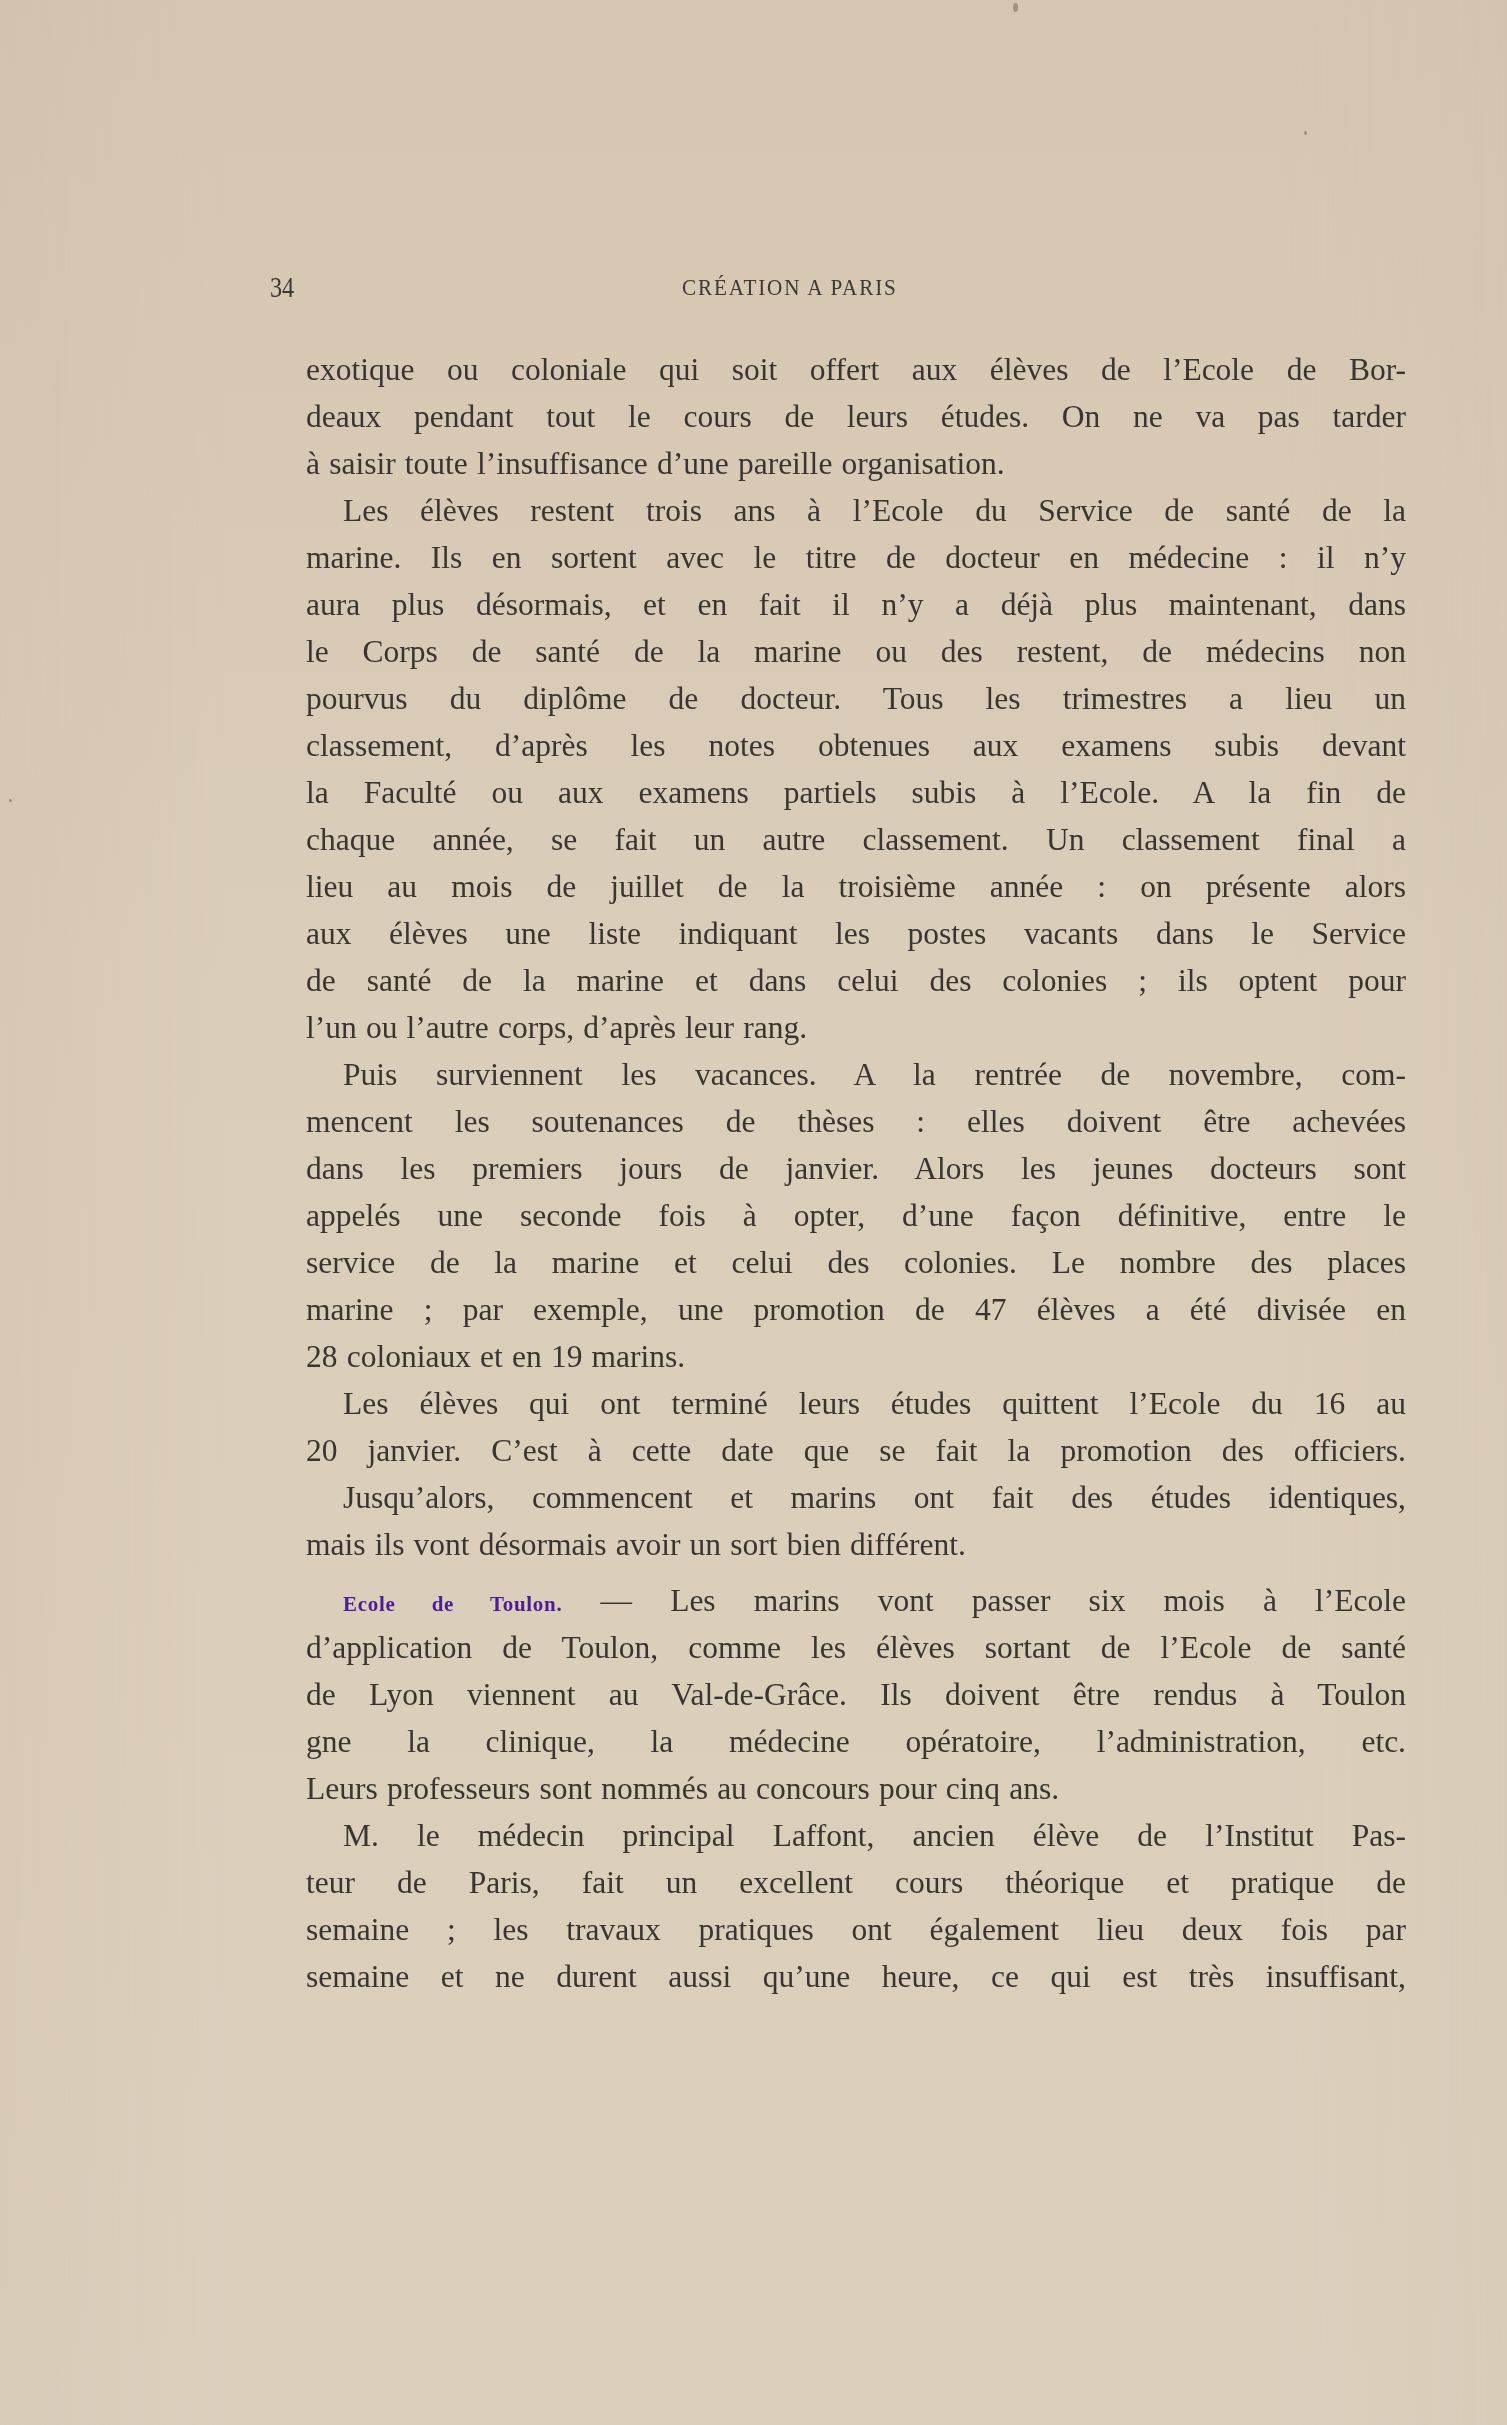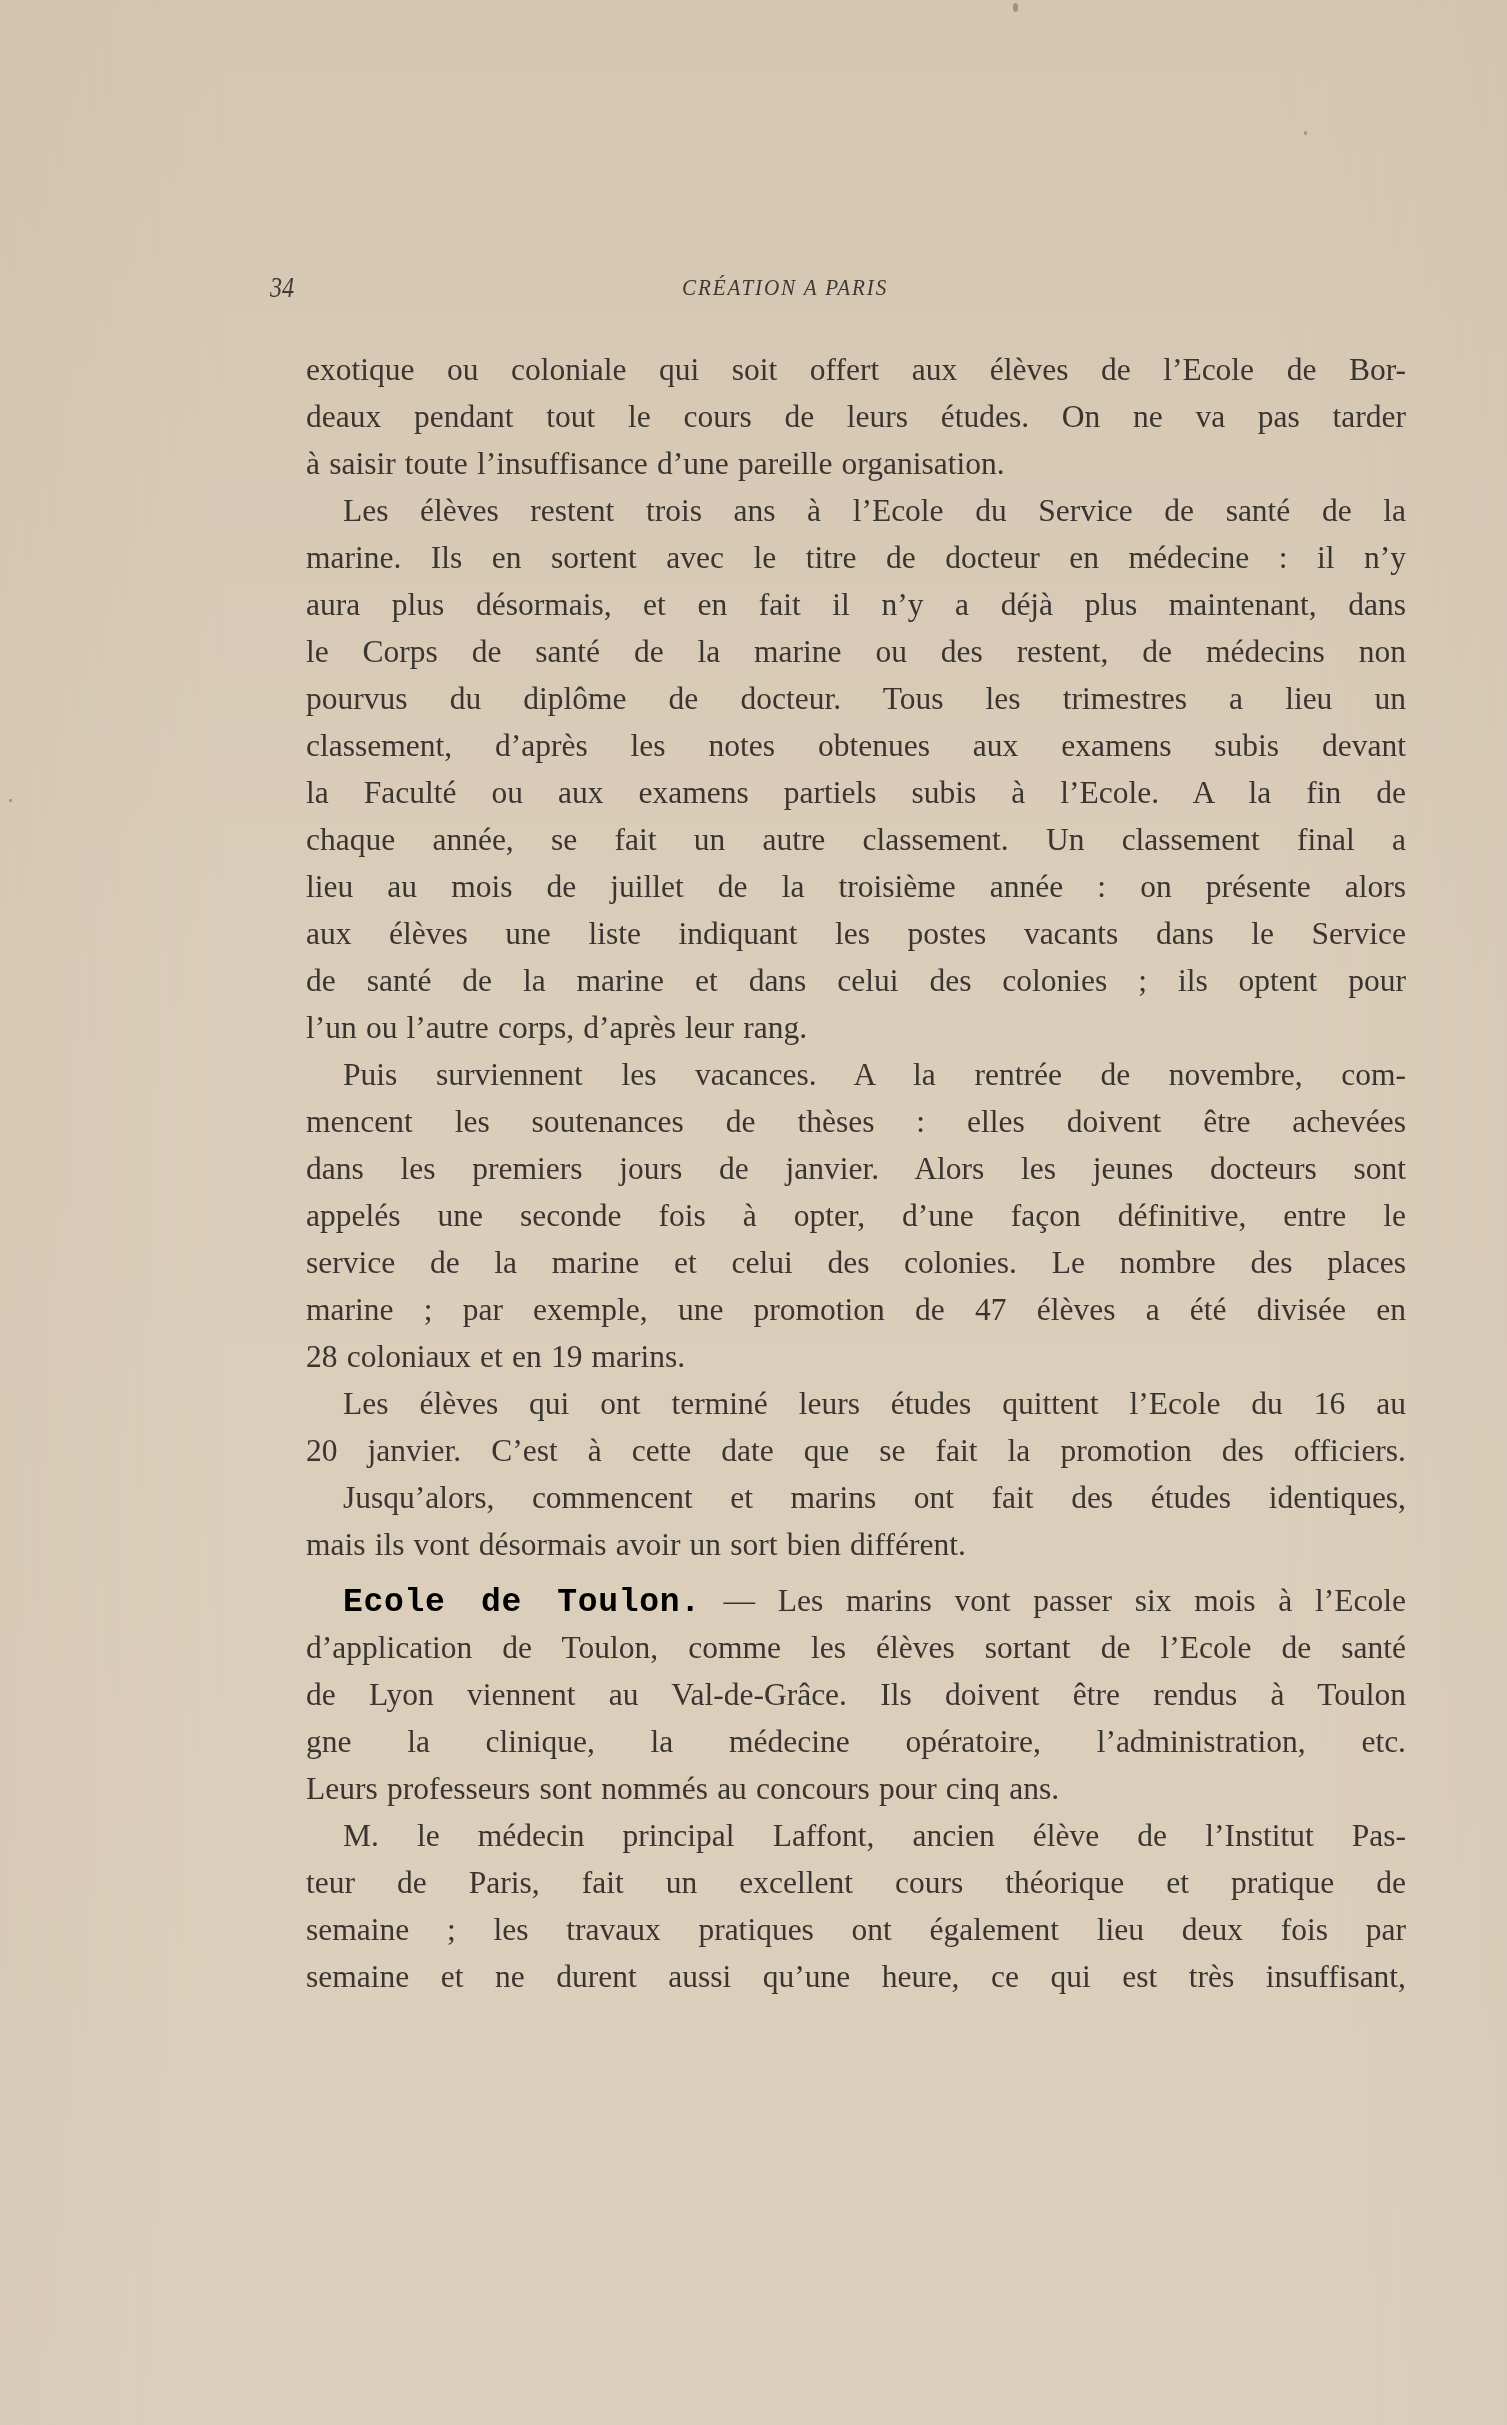--- a/index.html
+++ b/index.html
@@ -23,21 +23,20 @@
       left: 270px;
       top: 0;
       width: 1100px;
     }
     .running-head {
       position: absolute;
       top: 271px;
       left: 0;
       width: 1100px;
       height: 33px;
-      font-style: italic;
     }
     .page-number {
       position: absolute;
       left: 0;
       top: 0;
       font-size: 29.5px;
       font-family: "Liberation Serif", serif;
       transform: scaleX(0.82);
       transform-origin: left top;
       color: #3d3934;
@@ -74,25 +73,25 @@
     .line.indent {
       padding-left: 37px;
     }
     .line.last {
       text-align-last: left;
     }
     .line.gap-before {
       margin-top: 9.4px;
     }
     .section-heading {
-      font-family: Liberation Mono, monospace;
+      font-family: Liberation Serif, serif;
       font-weight: bold;
-      font-size: 33px;
+      font-size: 21px;
       letter-spacing: 0.7px;
-      color: #000000;
+      color: #4c1d95;
     }
     sup {
       font-size: 19px;
       line-height: 0;
       vertical-align: 12px;
     }
     .speck {
       position: absolute;
       border-radius: 50%;
       background: rgba(120,90,80,0.5);

